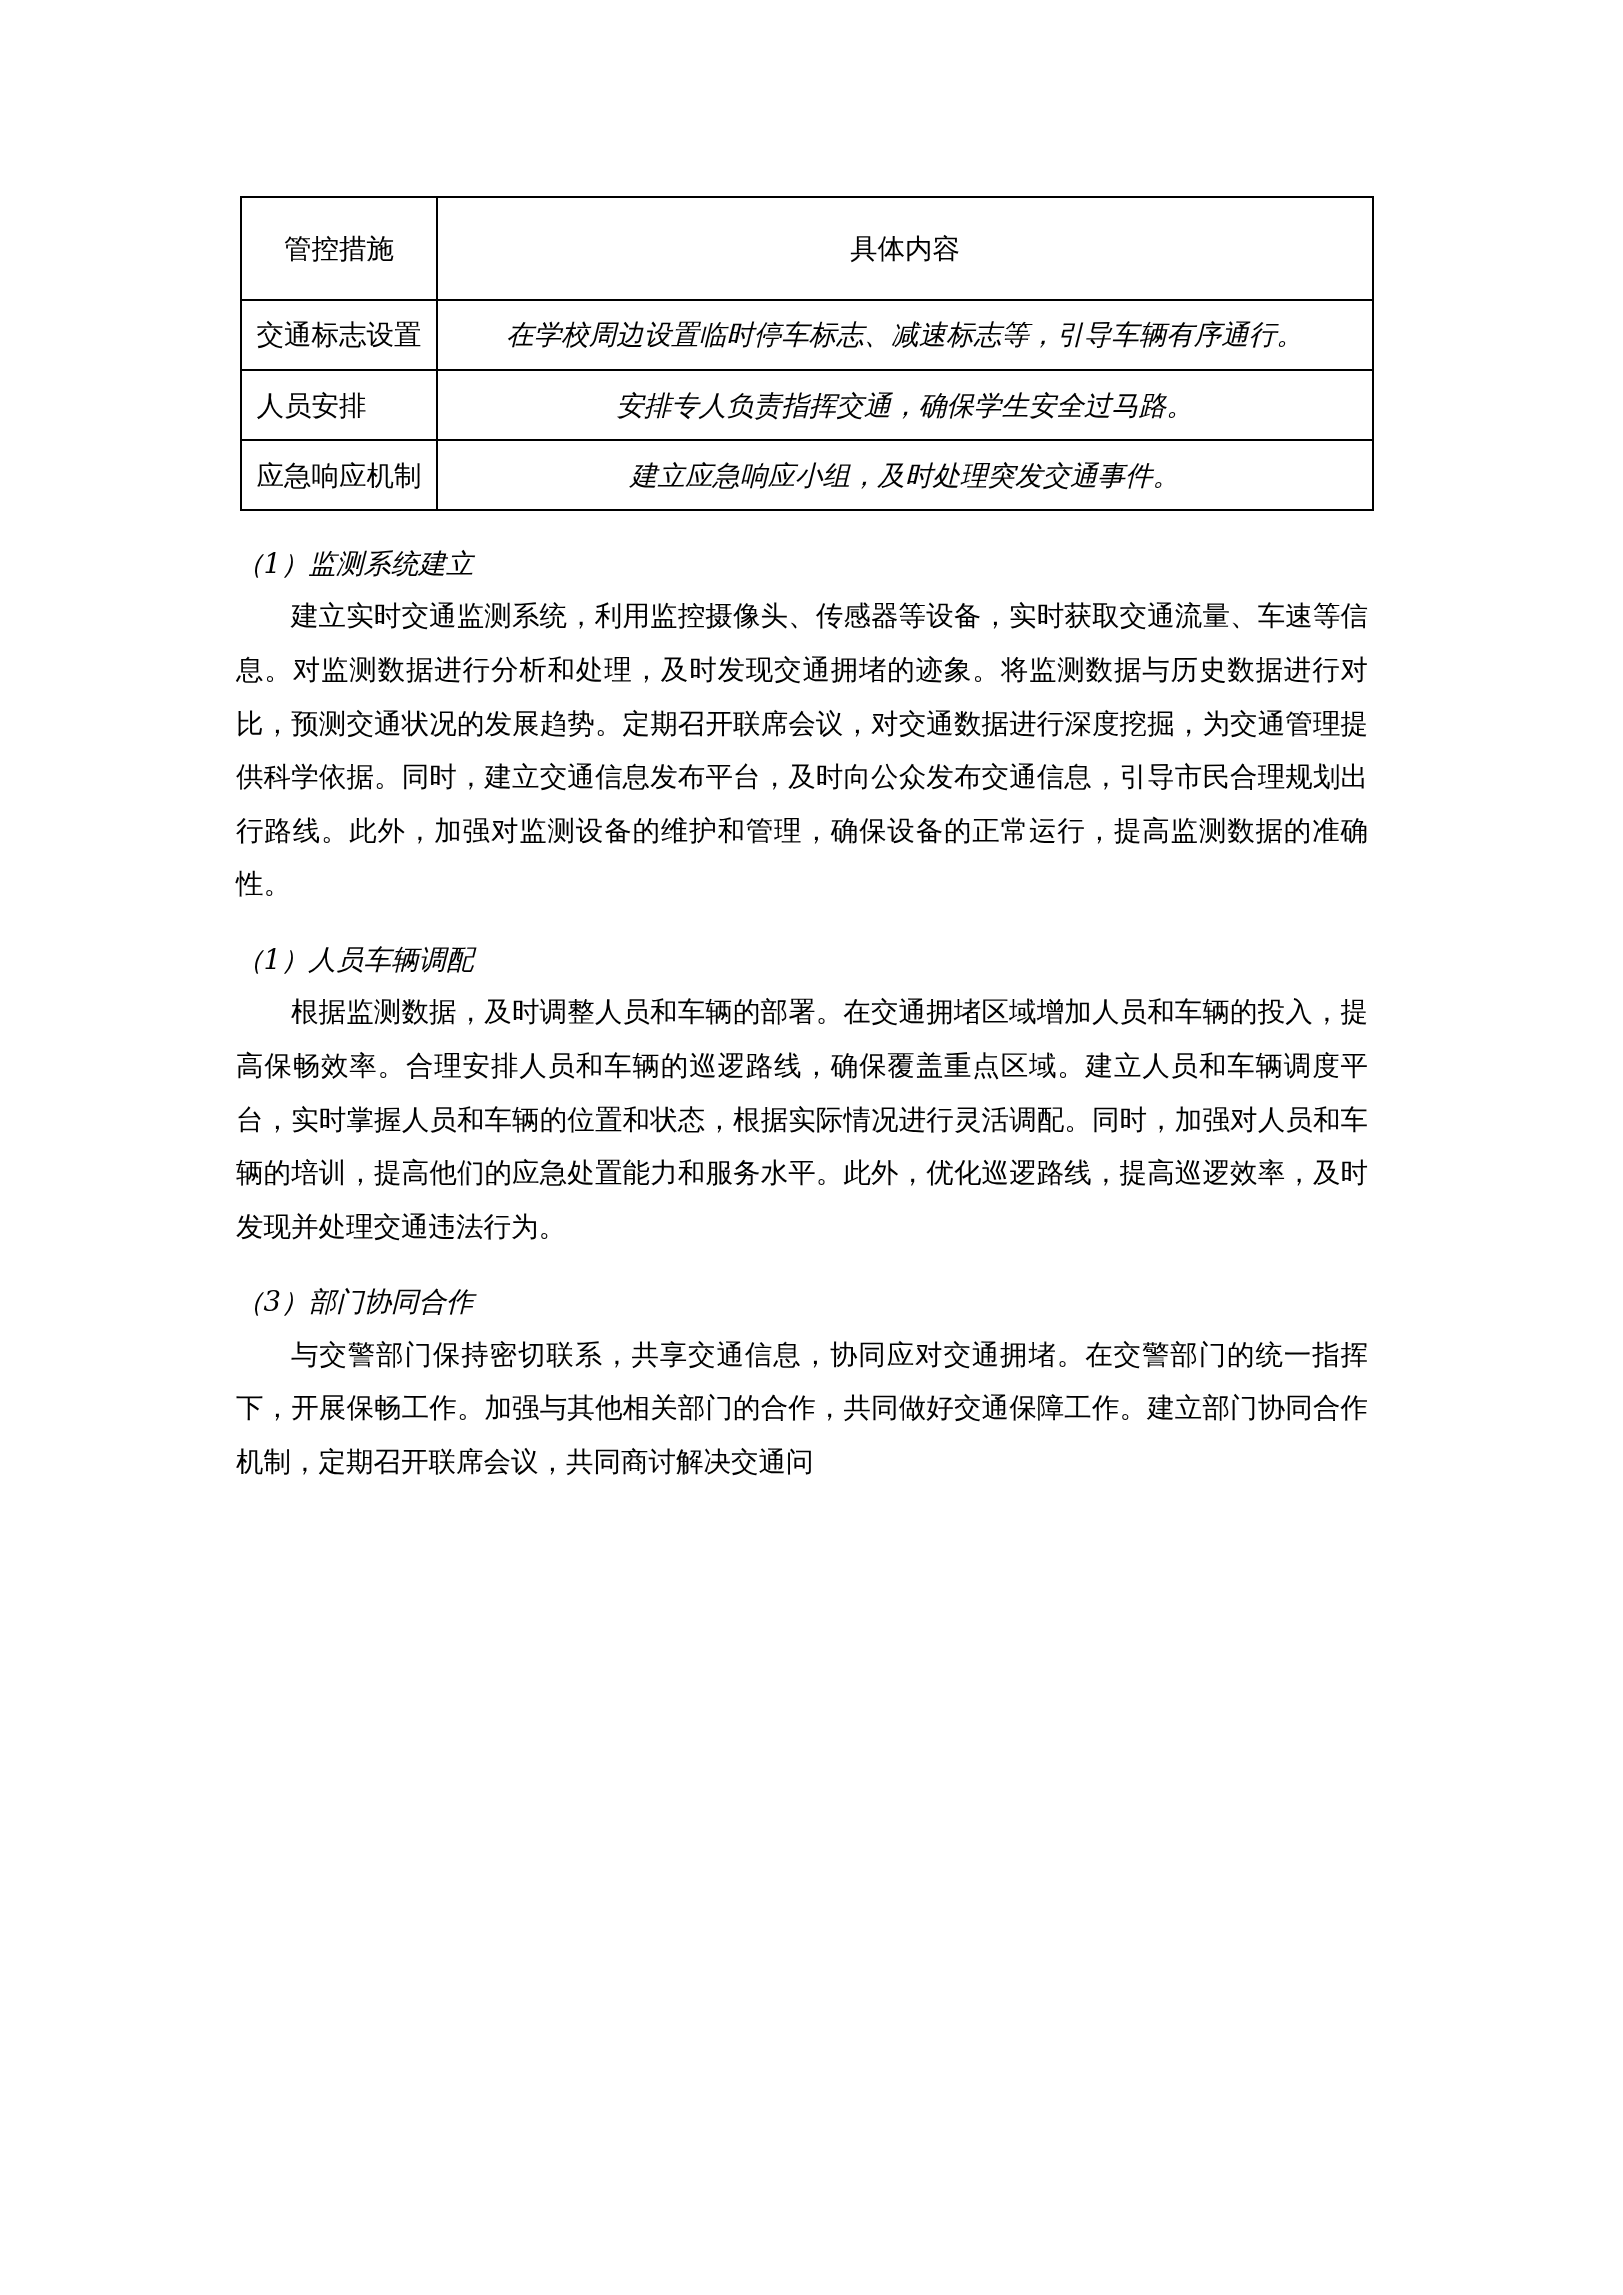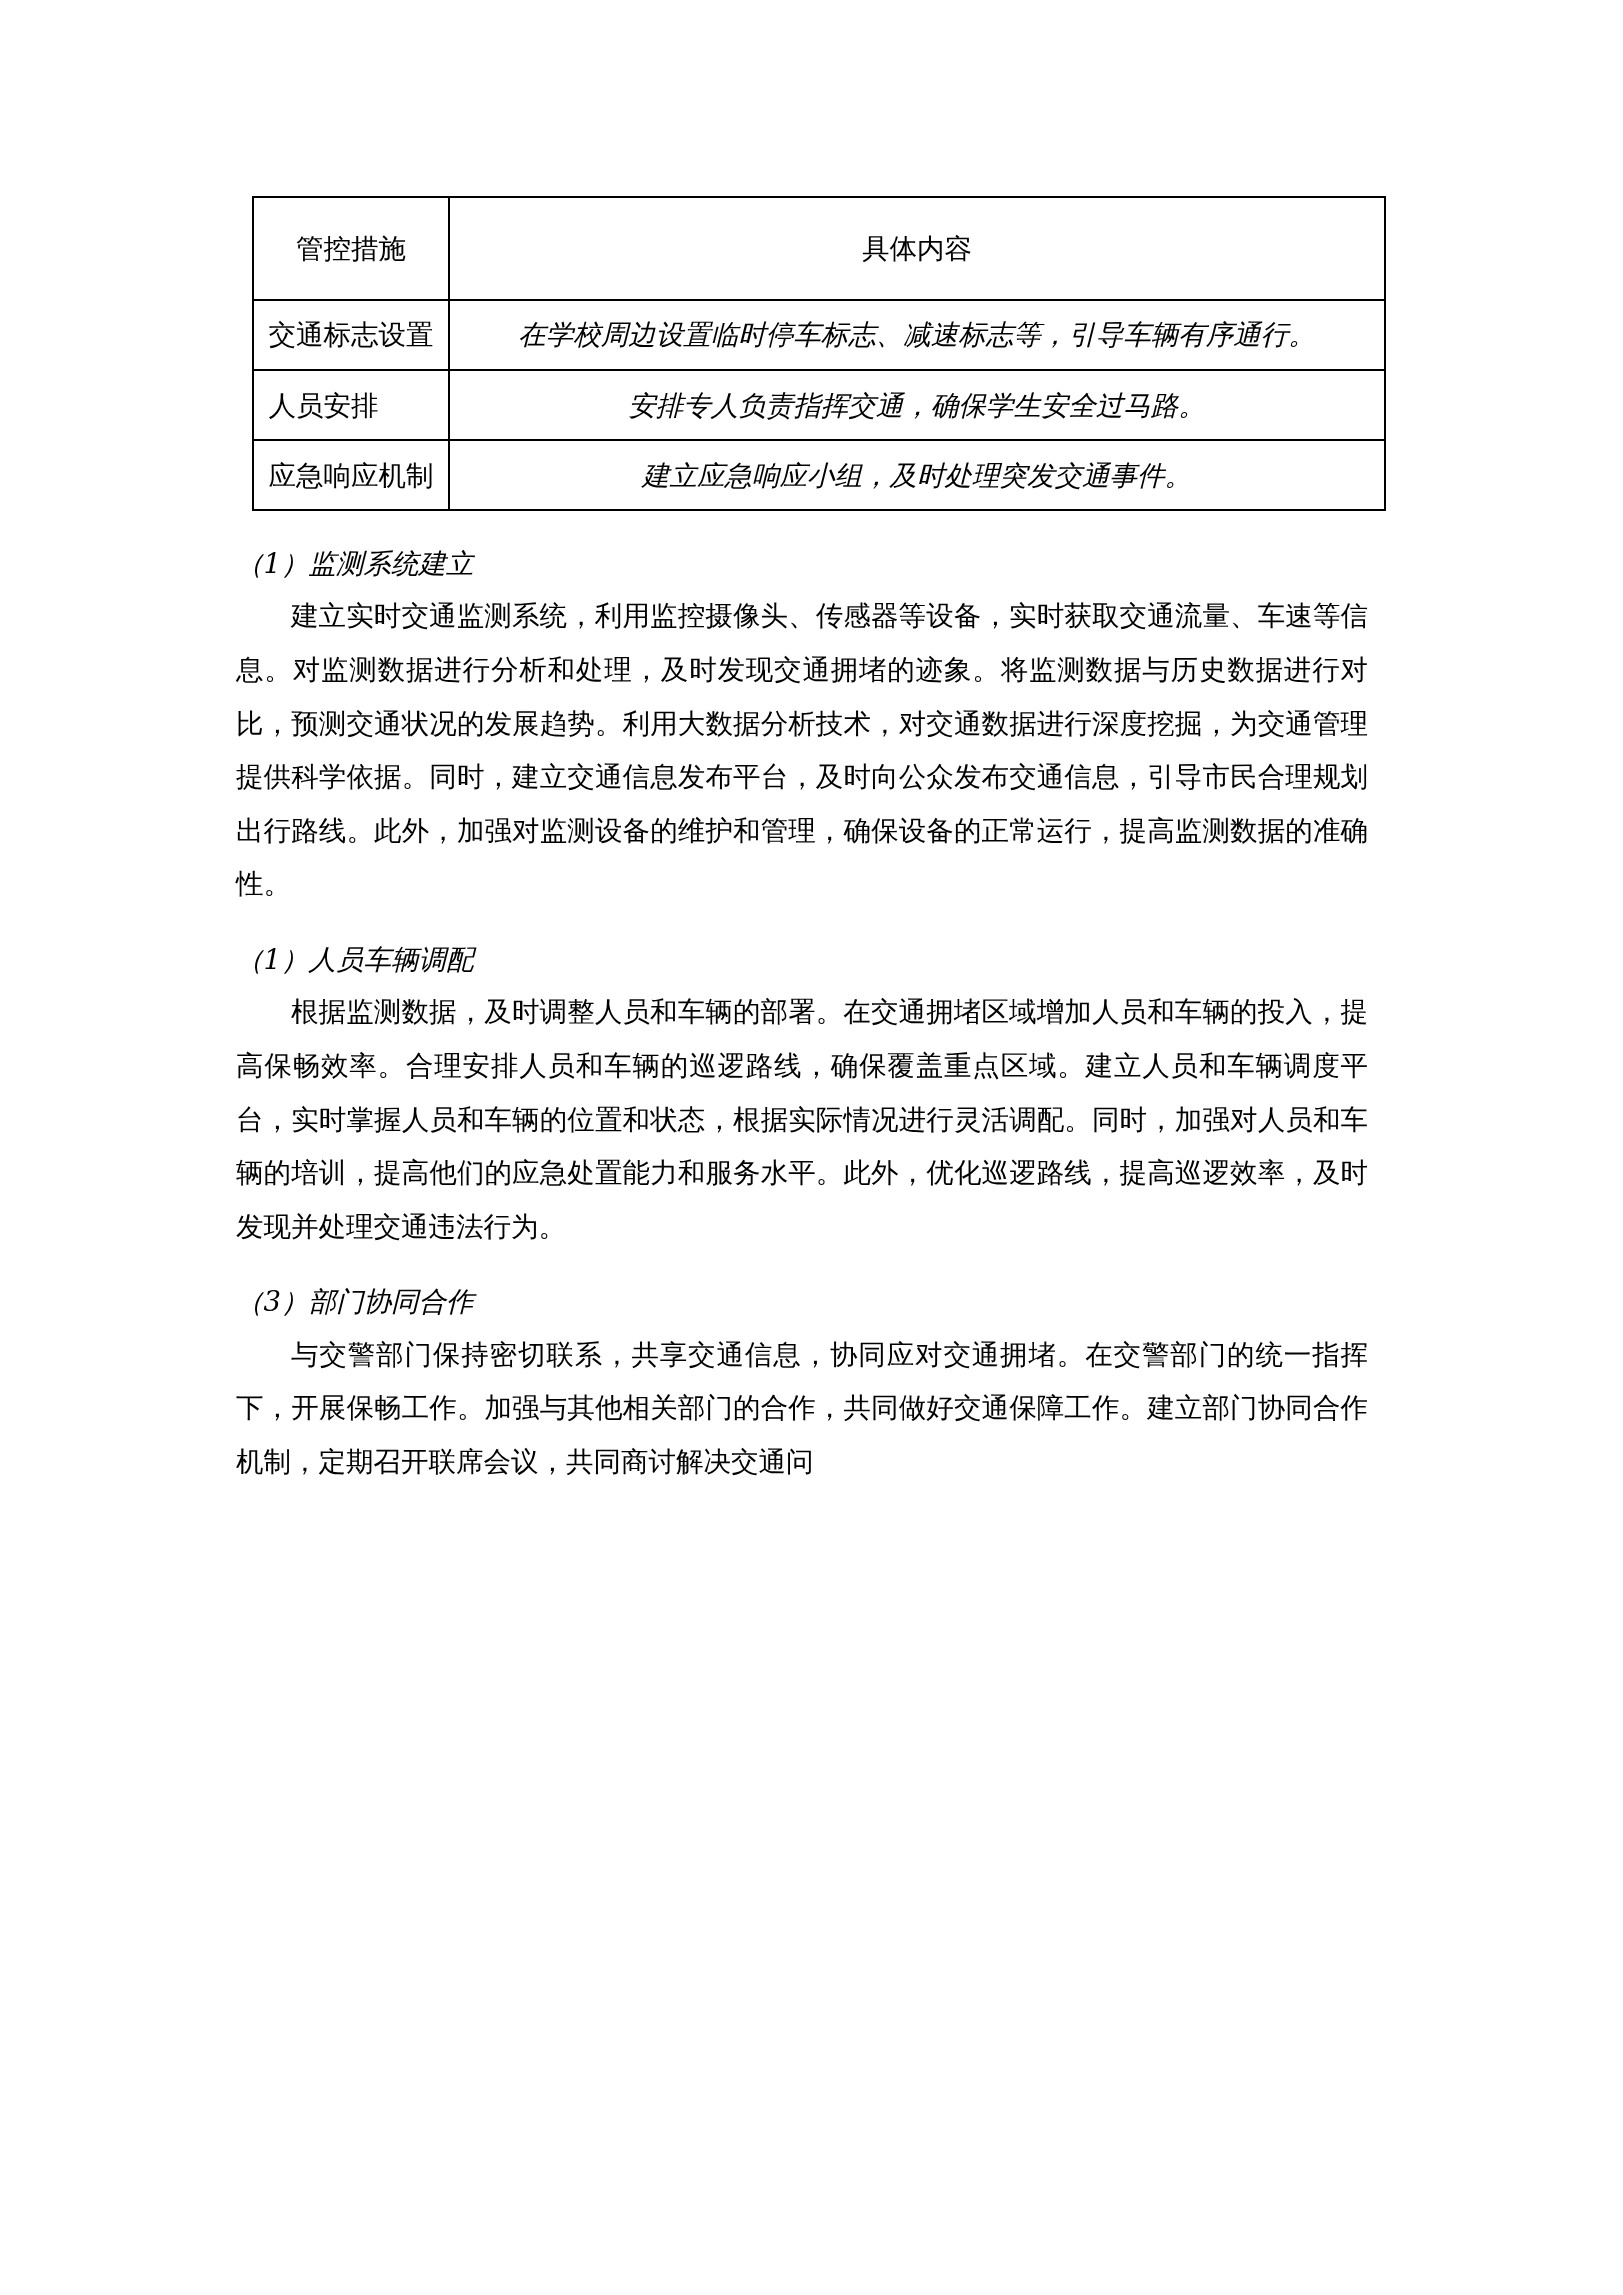--- a/index.html
+++ b/index.html
@@ -18,21 +18,21 @@
     background: #ffffff;
     box-sizing: border-box;
     padding: 196px 255px 98px 236px;
     overflow: hidden;
   }
   
   .measures-table {
     width: 1132px;
     border-collapse: collapse;
     table-layout: fixed;
-    margin: 0 0 26px 16px;
+    margin: 0 0 26px 4px;
   }
   .measures-table col.c1 { width: 196px; }
   .measures-table col.c2 { width: 936px; }
   .measures-table td,
   .measures-table th {
     border: 2px solid #000000;
     padding: 11.8px 14.4px;
     font-size: 27.5px;
     line-height: 1.62;
     font-weight: normal;
@@ -107,21 +107,21 @@
       </tr>
       <tr>
         <td class="label-cell">应急响应机制</td>
         <td class="content-cell">建立应急响应小组，及时处理突发交通事件。</td>
       </tr>
     </tbody>
   </table>
 
 
   <p class="subheading">（1）监测系统建立</p>
-  <p class="para">建立实时交通监测系统，利用监控摄像头、传感器等设备，实时获取交通流量、车速等信息。对监测数据进行分析和处理，及时发现交通拥堵的迹象。将监测数据与历史数据进行对比，预测交通状况的发展趋势。利用大数据分析技术，对交通数据进行深度挖掘，为交通管理提供科学依据。同时，建立交通信息发布平台，及时向公众发布交通信息，引导市民合理规划出行路线。此外，加强对监测设备的维护和管理，确保设备的正常运行，提高监测数据的准确性。</p>
+  <p class="para">建立实时交通监测系统，利用监控摄像头、传感器等设备，实时获取交通流量、车速等信息。对监测数据进行分析和处理，及时发现交通拥堵的迹象。将监测数据与历史数据进行对比，预测交通状况的发展趋势。定期召开联席会议，对交通数据进行深度挖掘，为交通管理提供科学依据。同时，建立交通信息发布平台，及时向公众发布交通信息，引导市民合理规划出行路线。此外，加强对监测设备的维护和管理，确保设备的正常运行，提高监测数据的准确性。</p>
 
   <div class="gap-md"></div>
 
   <p class="subheading">（1）人员车辆调配</p>
   <p class="para">根据监测数据，及时调整人员和车辆的部署。在交通拥堵区域增加人员和车辆的投入，提高保畅效率。合理安排人员和车辆的巡逻路线，确保覆盖重点区域。建立人员和车辆调度平台，实时掌握人员和车辆的位置和状态，根据实际情况进行灵活调配。同时，加强对人员和车辆的培训，提高他们的应急处置能力和服务水平。此外，优化巡逻路线，提高巡逻效率，及时发现并处理交通违法行为。</p>
 
   <div class="gap-md"></div>
 
   <p class="subheading">（3）部门协同合作</p>
   <p class="para">与交警部门保持密切联系，共享交通信息，协同应对交通拥堵。在交警部门的统一指挥下，开展保畅工作。加强与其他相关部门的合作，共同做好交通保障工作。建立部门协同合作机制，定期召开联席会议，共同商讨解决交通问</p>

